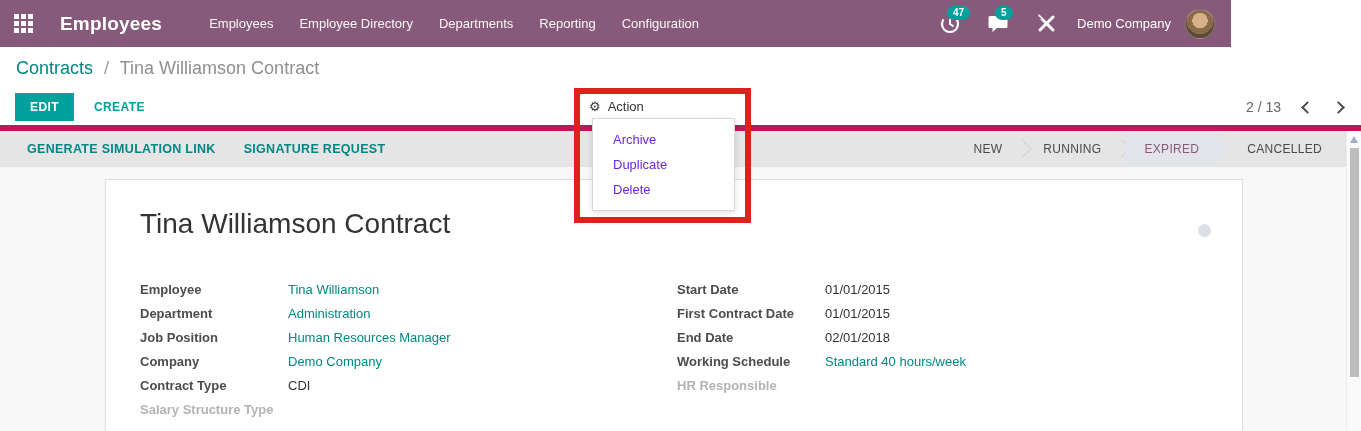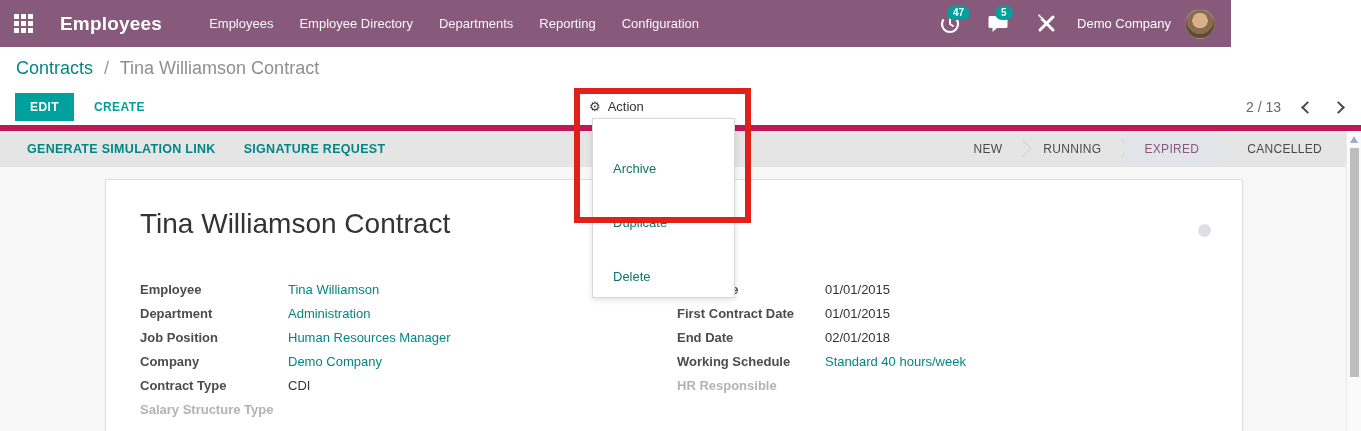--- a/index.html
+++ b/index.html
@@ -41,21 +41,21 @@
   .chev { width:9px; height:9px; border-top:2px solid #4a4a4a; border-right:2px solid #4a4a4a; display:inline-block; cursor:pointer; }
   .chev-left { transform:rotate(-135deg); margin-right:22px; }
   .chev-right { transform:rotate(45deg); }
 
   
   .action-wrap { position:absolute; left:585px; top:98px; z-index:30; }
   .action-btn { display:flex; align-items:center; font-size:13px; color:#333; font-weight:500; cursor:pointer; background:#fff; padding:1px 4px; }
   .gear { font-size:13px; color:#3c3c3c; margin-right:7px; }
   .dropdown { position:absolute; left:7px; top:20px; width:143px; background:#fff;
     border:1px solid #d8d8d8; box-shadow:0 2px 6px rgba(0,0,0,.12); padding:8px 0; }
-  .dropdown-item { font-size:13px; color:#0f766e; padding:5px 20px; line-height:15px; cursor:pointer;margin-top:29px; }
+  .dropdown-item { font-size:13px; color:#6d28d9; padding:5px 20px; line-height:15px; cursor:pointer; }
   .callout { position:absolute; left:574px; top:88px; width:177px; height:135px;
     border:6px solid var(--callout,#e0201b); z-index:40; pointer-events:none; }
 
   
   .statusbar { position:absolute; left:0; top:131px; width:1346px; height:36px; background:#e5e5e5;
     border-bottom:1px solid #e2e2e2; display:flex; align-items:center; }
   .sb-buttons { display:flex; align-items:center; padding-left:27px; }
   .sb-btn { background:none; border:none; color:var(--link,#008784); font-size:12.5px; font-weight:bold;
     letter-spacing:.3px; margin-right:28px; cursor:pointer; font-family:inherit; }
   .sb-states { margin-left:auto; display:flex; align-items:center; height:36px; padding-right:6px; }

